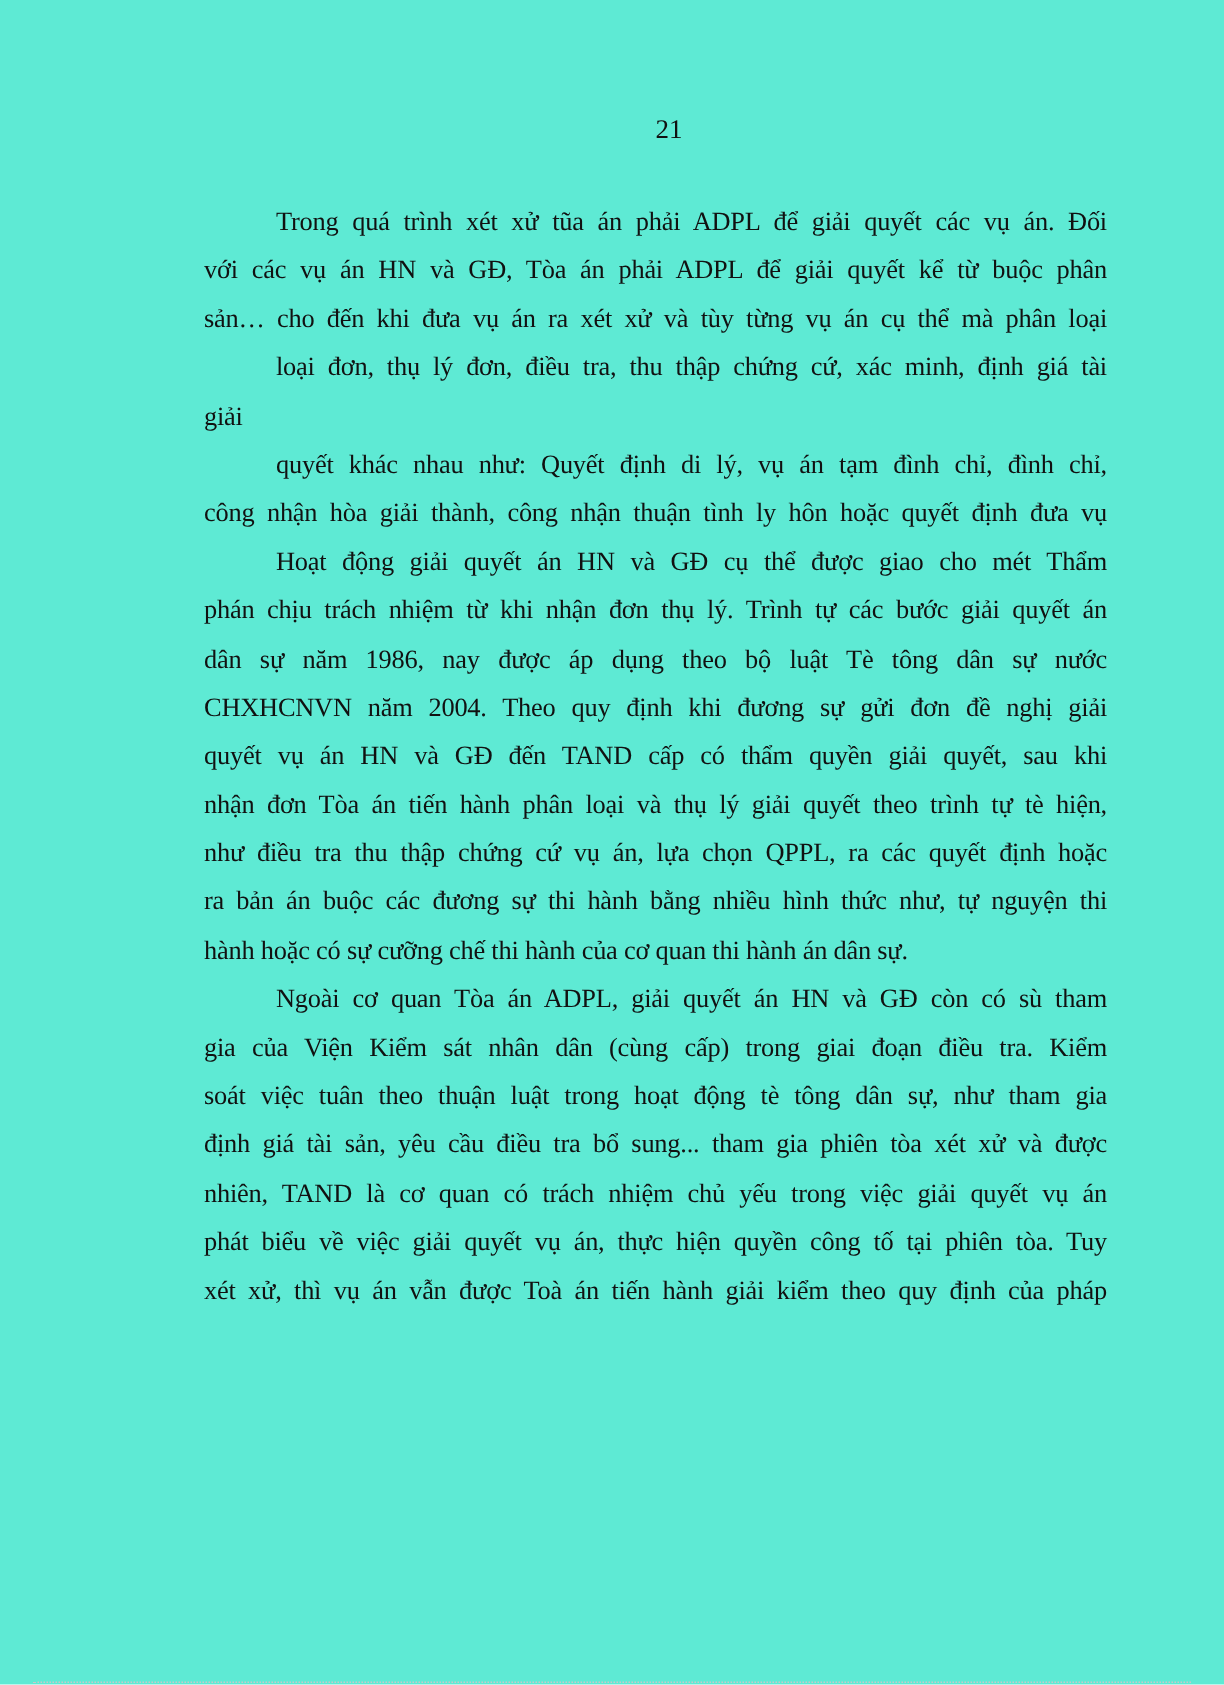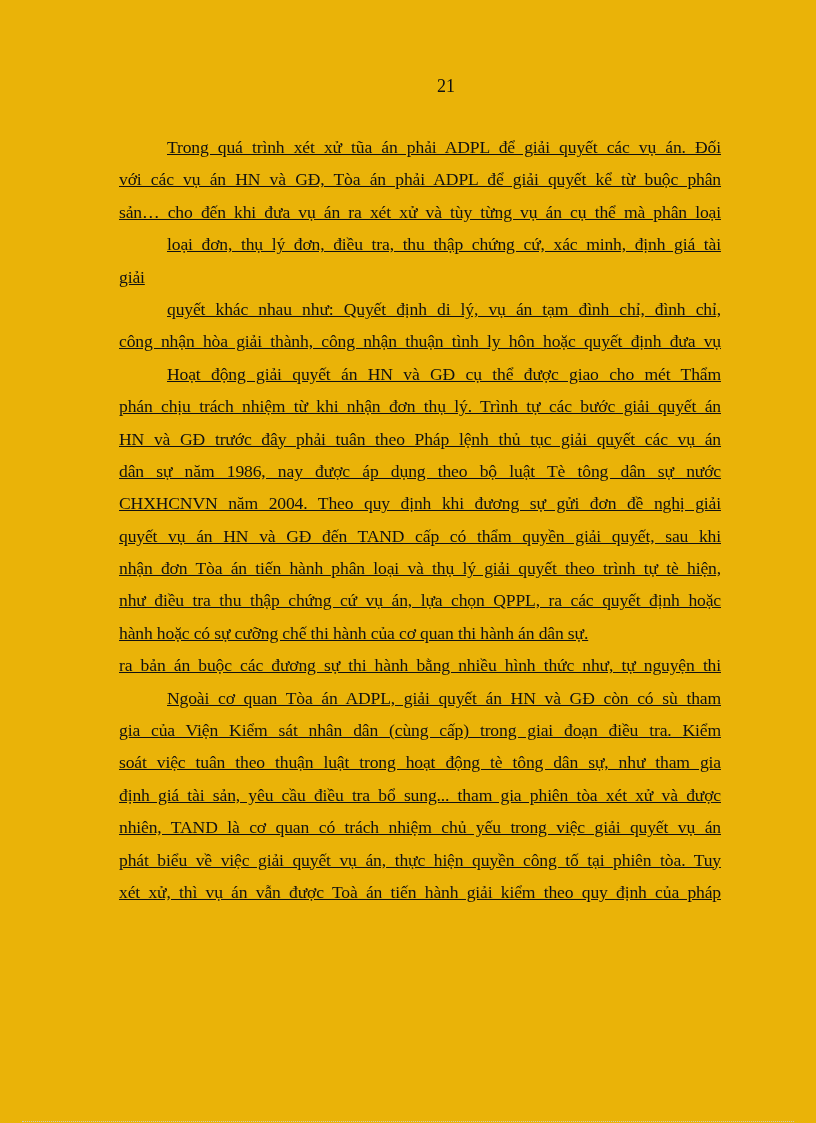--- a/index.html
+++ b/index.html
@@ -13,37 +13,36 @@
       position: relative;
       overflow: hidden;
       font-family: "Liberation Serif", "DejaVu Serif", serif;
       color: #111111;
     }
     .page {
       position: absolute;
       left: 0; top: 0;
       width: 816px;
       height: 1123px;
-      background: #eab308;
+      background: #5eead4;
     }
     .page-number {
       position: absolute;
       top: 74px;
       left: 0;
       width: 892px;
       text-align: center;
       font-size: 18px;
       line-height: 24px;
     }
     .body-text {
       position: absolute;
-      left: 119px;
+      left: 136px;
       top: 131px;
       width: 602px;
-      text-decoration: underline;
     }
     .line {
       display: block;
       height: 32.4px;
       line-height: 32.4px;
       font-size: 17.6px;
       white-space: nowrap;
       text-align: justify;
       text-align-last: justify;
       word-spacing: 0px;
@@ -104,42 +103,39 @@
     </div>
 
     <div>
       <span class="line indent">
           <span class="t">Hoạt động giải  quyết án HN và GĐ cụ thể được giao cho mét Thẩm</span>
         </span>
       <span class="line">
           <span class="t">phán chịu trách nhiệm từ khi nhận đơn thụ lý. Trình tự các bước giải  quyết án</span>
         </span>
       <span class="line">
-          <span class="t">HN và GĐ trước đây phải tuân theo Pháp lệnh thủ tục giải  quyết các vụ án</span>
-        </span>
-      <span class="line">
           <span class="t">dân sự năm 1986, nay được áp dụng theo bộ luật Tè tông dân sự nước</span>
         </span>
       <span class="line">
           <span class="t">CHXHCNVN năm 2004. Theo quy định khi đương sự gửi đơn đề nghị giải</span>
         </span>
       <span class="line">
           <span class="t">quyết vụ án HN và GĐ đến TAND cấp có thẩm quyền giải  quyết, sau khi</span>
         </span>
       <span class="line">
           <span class="t">nhận đơn Tòa án tiến hành phân loại và thụ lý giải  quyết theo trình tự tè hiện,</span>
         </span>
       <span class="line">
           <span class="t">như điều tra thu thập chứng cứ vụ án, lựa chọn QPPL, ra các quyết định hoặc</span>
         </span>
+      <span class="line">
+          <span class="t">ra bản án buộc các đương sự thi hành bằng nhiều  hình thức như, tự nguyện thi</span>
+        </span>
       <span class="line last">
           <span class="t">hành hoặc có sự cưỡng chế thi hành của cơ quan thi hành án dân sự.</span>
-        </span>
-      <span class="line">
-          <span class="t">ra bản án buộc các đương sự thi hành bằng nhiều  hình thức như, tự nguyện thi</span>
         </span>
     </div>
 
     <div>
       <span class="line indent">
           <span class="t">Ngoài cơ quan Tòa án ADPL, giải  quyết án HN và GĐ còn có sù tham</span>
         </span>
       <span class="line">
           <span class="t">gia của Viện Kiểm sát nhân dân (cùng cấp) trong giai  đoạn điều tra. Kiểm</span>
         </span>

